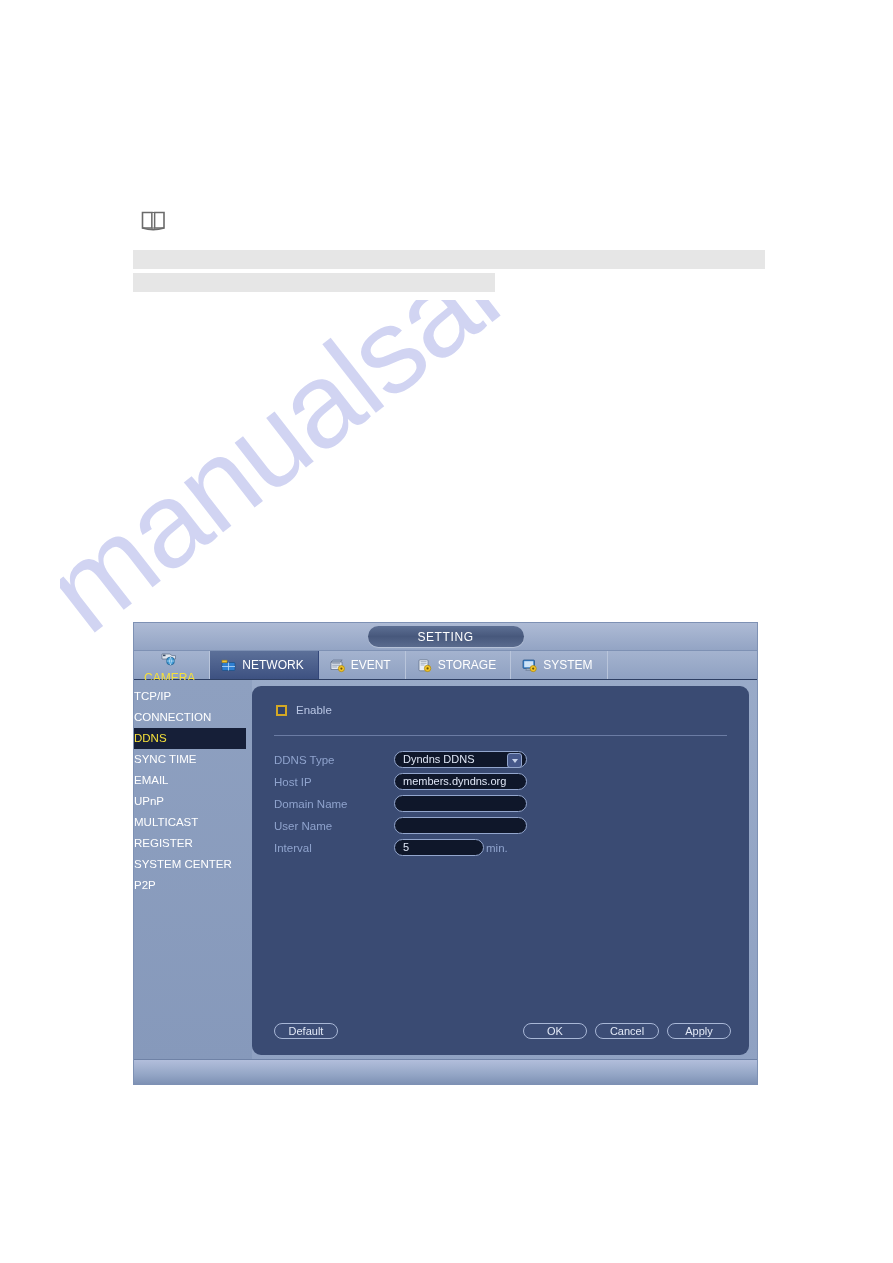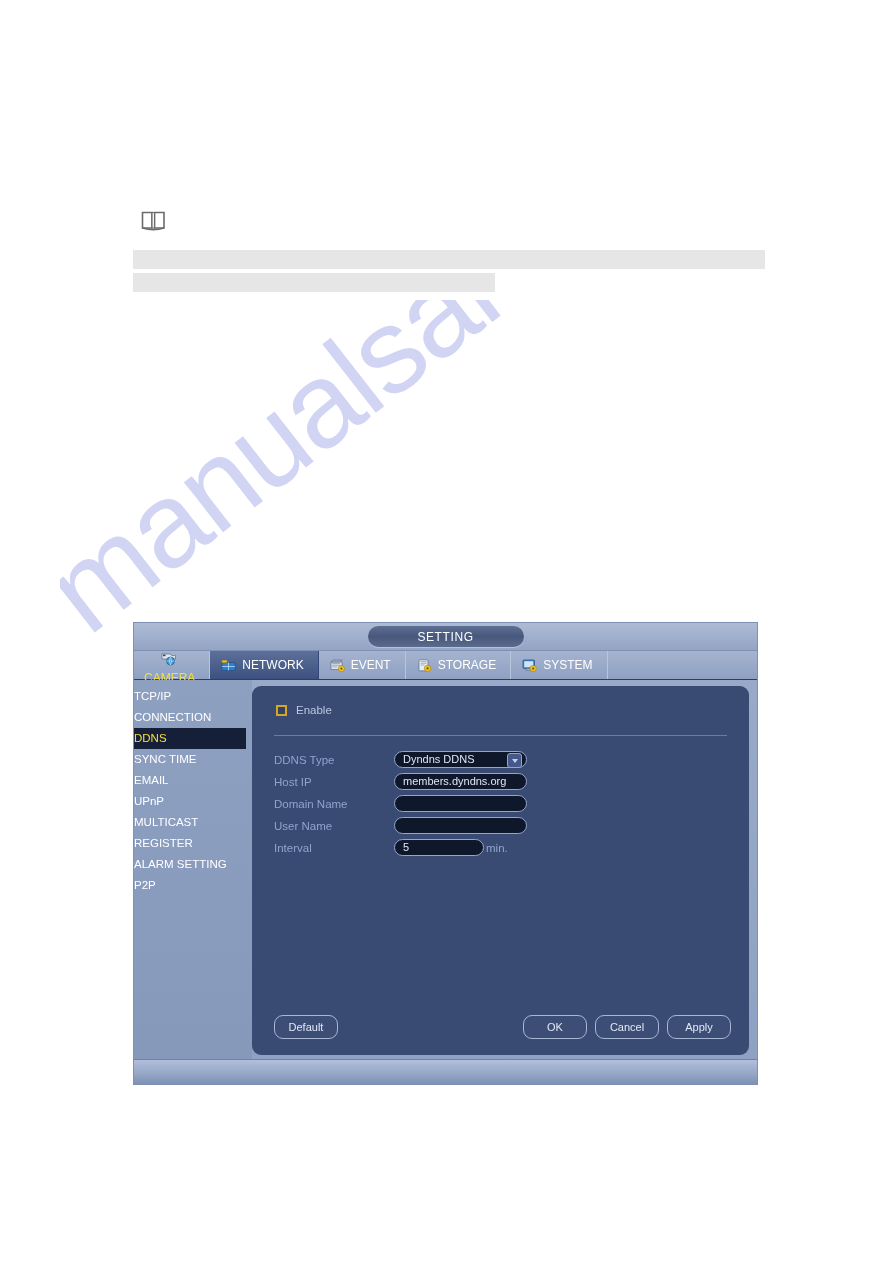--- a/index.html
+++ b/index.html
@@ -260,21 +260,21 @@
     border-top: 4px solid #c6d2ea;
   }
   .unit {
     font-size: 11.5px;
     color: #8fa3cd;
     margin-left: 2px;
   }
 
   
   .btn {
-    height: 24px;
+    height: 16px;
     min-width: 64px;
     border: 1px solid #a8b7d6;
     border-radius: 9px;
     background: #42548040;
     color: #e2e9f7;
     font-size: 11px;
     font-family: "Liberation Sans", sans-serif;
     display: inline-flex;
     align-items: center;
     justify-content: center;
@@ -385,21 +385,21 @@
 
       <div id="sidebar">
         <div class="side-item">TCP/IP</div>
         <div class="side-item">CONNECTION</div>
         <div class="side-item selected">DDNS</div>
         <div class="side-item">SYNC TIME</div>
         <div class="side-item">EMAIL</div>
         <div class="side-item">UPnP</div>
         <div class="side-item">MULTICAST</div>
         <div class="side-item">REGISTER</div>
-        <div class="side-item">ALARM SETTING</div>
+        <div class="side-item">SYSTEM CENTER</div>
         <div class="side-item">P2P</div>
       </div>
 
       <div id="content-wrap">
         <div id="content-panel">
 
           <div class="enable-row">
             <div class="checkbox"></div>
             <span class="enable-label">Enable</span>
           </div>

